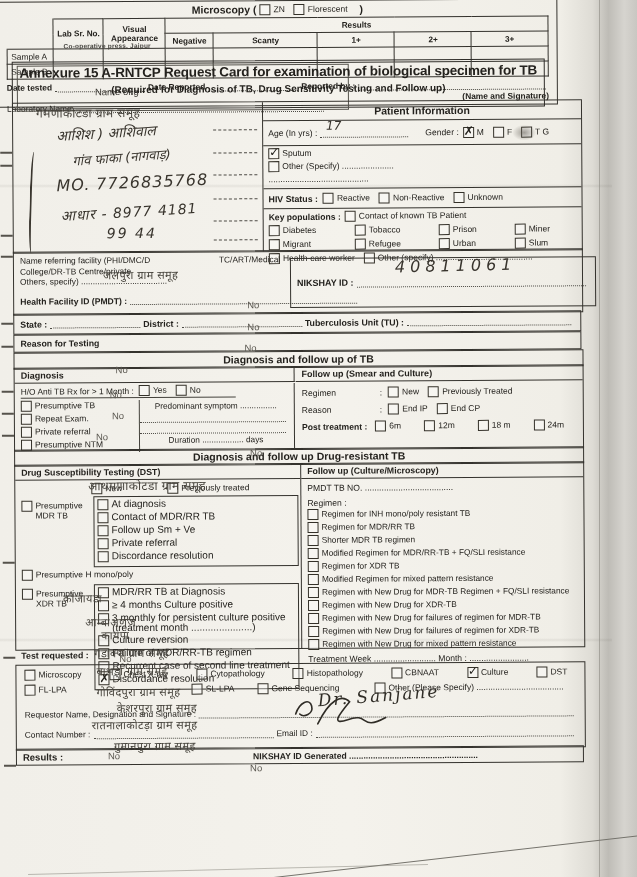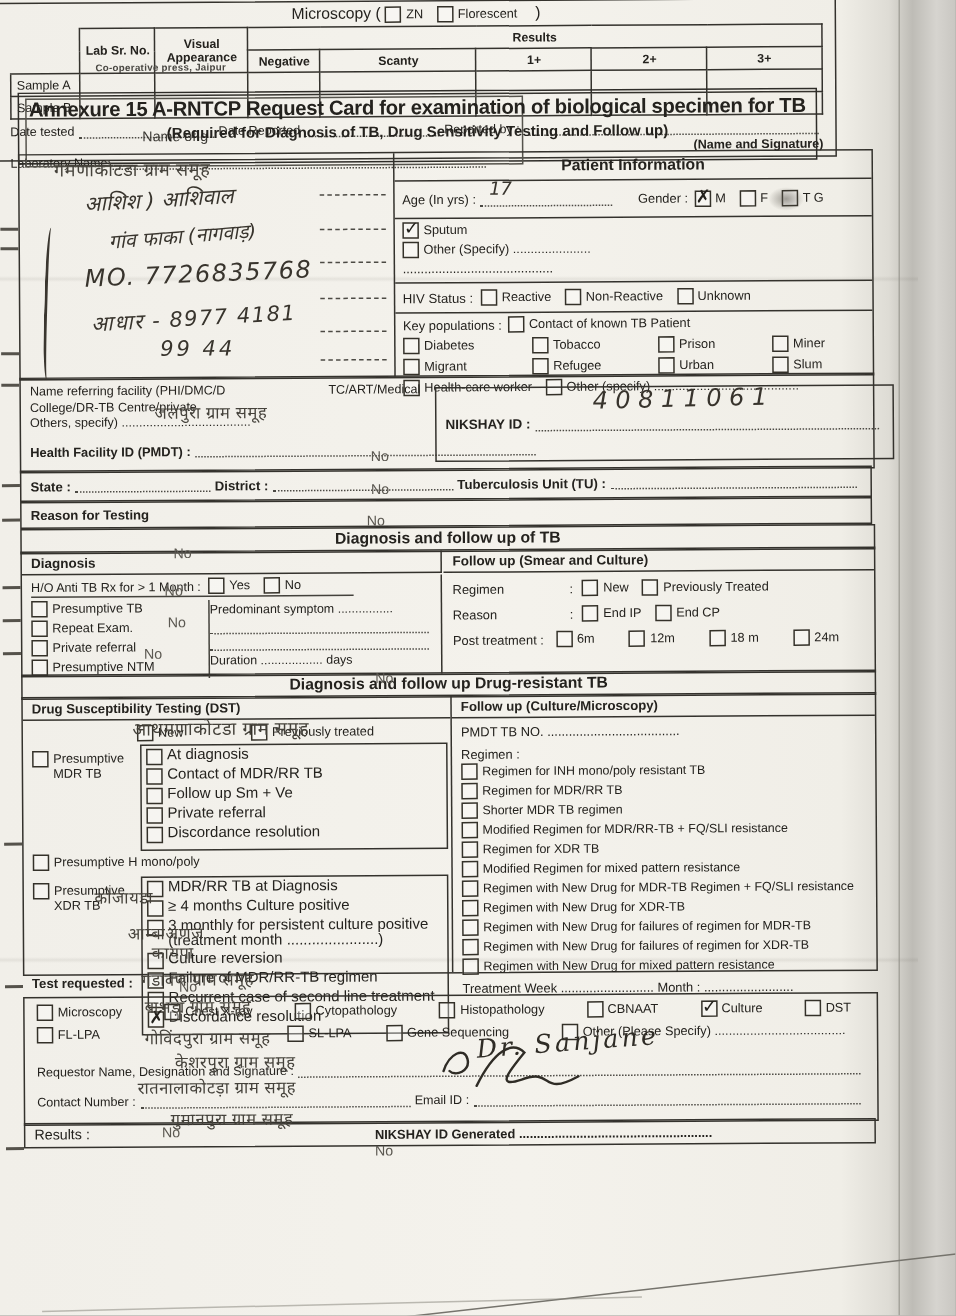--- a/index.html
+++ b/index.html
@@ -4,21 +4,21 @@
 <style>
   html,body{margin:0;padding:0;background:#b9b7b2;}
   .page{position:relative;width:637px;height:877px;overflow:hidden;
     font-family:"Liberation Sans",sans-serif;color:#24221e;
     background:linear-gradient(90deg,#f1efe9 0%,#f4f2ec 55%,#f0eee7 88%,#dedcd5 93%,#bebcb6 95.5%,#d6d4cf 98%,#c9c7c2 100%);}
   .edge-line{position:absolute;top:0;right:37px;width:1px;height:100%;background:#8f8d86;opacity:.65;}
   .fold{position:absolute;left:0;width:96%;height:4px;background:linear-gradient(180deg,rgba(0,0,0,0),rgba(60,55,45,.08),rgba(0,0,0,0));}
   #form{position:absolute;left:0;top:0;width:600px;height:877px;transform:rotate(-0.35deg);}
   .press{position:absolute;left:66px;top:41px;font-size:6.5px;font-weight:bold;color:#474540;letter-spacing:.2px;}
   .box{position:absolute;border:1.4px solid #34322d;}
-  .b{font-weight:normal;}
+  .b{font-weight:bold;}
   .sec-head{position:absolute;left:14px;width:568px;height:15px;border:1.4px solid #34322d;
     text-align:center;font-weight:bold;font-size:10.5px;line-height:15px;}
   
   .title-box{position:absolute;left:14px;top:60px;width:531px;height:46px;border:1.6px solid #2e2c28;}
   .title-ghost{position:absolute;left:4px;top:3px;width:330px;height:44px;border:1.2px solid #55534c;}
   .title{position:absolute;left:0;top:3px;width:100%;text-align:center;font-weight:bold;font-size:13.5px;letter-spacing:-.2px;}
   .subtitle{position:absolute;left:0;top:22px;width:100%;text-align:center;font-weight:bold;font-size:10px;}
   .underlay{position:absolute;left:82px;top:24px;font-size:9.5px;color:#3c3a35;}
   .lead{flex:1 1 auto;border-bottom:1px dotted #4c4a44;height:8px;margin:0 3px;}
   .lead.fx90{flex:0 0 90px;} .lead.fx120{flex:0 0 120px;} .lead.fx180{flex:0 0 180px;}
@@ -54,21 +54,21 @@
   .b-reason{left:14px;top:333px;width:568px;height:18px;display:flex;align-items:center;padding:0 6px;font-size:8.8px;font-weight:bold;box-sizing:border-box;}
   .h-a{top:351px;}
   
   .b-diag{left:14px;top:366px;width:568px;height:82px;}
   .bd-ltop{position:absolute;left:0;top:0;width:280px;height:15px;border-right:1.4px solid #34322d;border-bottom:1.4px solid #34322d;font-size:9px;font-weight:bold;padding:2px 0 0 6px;box-sizing:border-box;}
   .bd-rtop{position:absolute;left:281px;top:0;right:0;height:15px;border-bottom:1.4px solid #34322d;font-size:9px;font-weight:bold;padding:2px 0 0 6px;box-sizing:border-box;}
   .bd-lmid{position:absolute;left:0;top:16px;width:280px;bottom:0;border-right:1.4px solid #34322d;padding:1px 2px 0 6px;box-sizing:border-box;}
   .ho-row{display:flex;align-items:center;font-size:8.4px;border-bottom:1px solid #44423c;width:215px;padding-bottom:1px;}
   .bd-cols{display:flex;margin-top:2px;}
   .bd-c1{width:118px;}
-  .bd-c2{flex:1;font-size:8.3px;line-height:12px;border-left:1px solid #44423c;padding-left:0;}
+  .bd-c2{flex:1;font-size:8.3px;line-height:12px;border-left:1px solid #44423c;padding-left:0;text-align:center;}
   .lead-line{border-bottom:1px dotted #4c4a44;height:10px;margin-right:6px;}
   .bd-rmid{position:absolute;left:281px;top:16px;right:0;bottom:0;padding:4px 0 0 6px;font-size:8.6px;}
   .fu-row{display:flex;align-items:center;margin-bottom:6px;}
   .fu-lab{display:inline-block;width:78px;}
   
   .h-b{top:448px;}
   .b-dst{left:14px;top:463px;width:568px;height:184px;}
   .dst-left{position:absolute;left:0;top:0;width:286px;height:100%;border-right:1.4px solid #34322d;box-sizing:border-box;}
   .dst-right{position:absolute;left:286px;top:0;right:0;height:100%;}
   .dst-h{height:14px;line-height:14px;padding-left:6px;font-size:8.8px;font-weight:bold;border-bottom:1.4px solid #34322d;}

